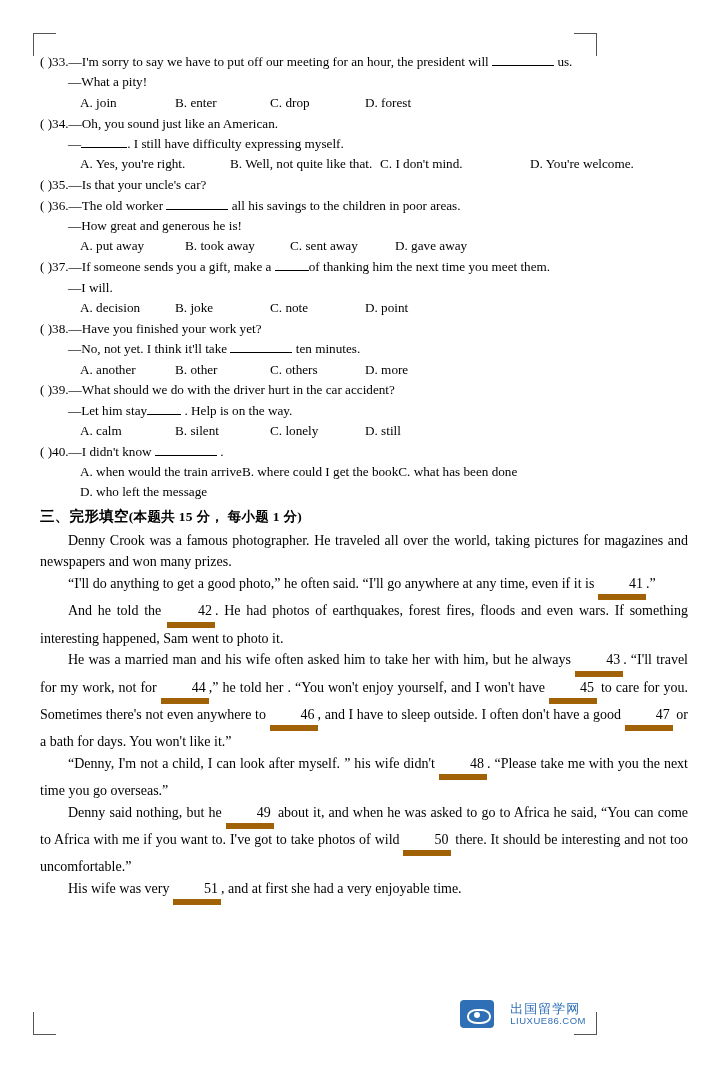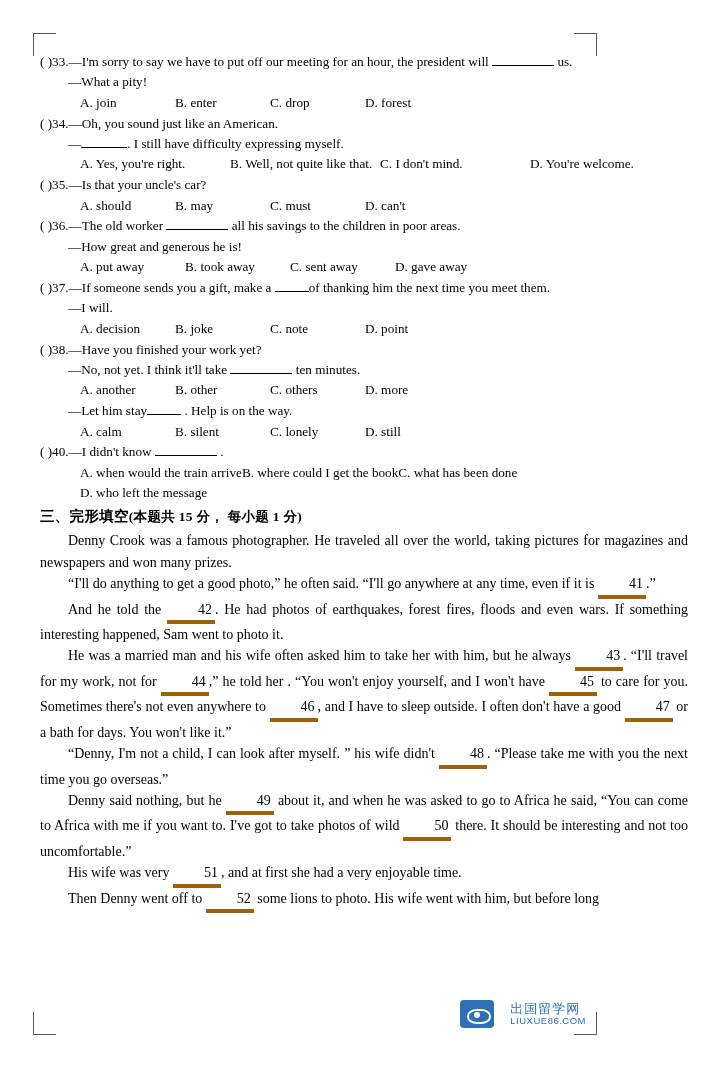--- a/index.html
+++ b/index.html
@@ -81,21 +81,21 @@
   }
   .para {
     font-size: 14px;
     line-height: 1.53;
     text-align: justify;
     margin: 0;
     text-indent: 28px;
   }
   .fb {
     display: inline-block;
-    border-bottom: 4px solid #a16207;
+    border-bottom: 6px solid #a16207;
     text-align: center;
     padding: 0 3px;
     min-width: 24px;
   }
   .logo {
     position: absolute;
     right: 44px;
     bottom: 40px;
     display: flex;
     align-items: center;
@@ -153,49 +153,48 @@
 
   <div class="content">
     <div id="questions">
         <div class="q stem"><span>(  )33.</span><span>—I'm sorry to say we have to put off our meeting for an hour, the president will </span><span class="blank b-xlong"></span><span> us.</span></div>
         <div class="q cont"><span>—What a pity!</span></div>
         <div class="opts"><span class="op" style="min-width:95px">A. join</span><span class="op" style="min-width:95px">B. enter</span><span class="op" style="min-width:95px">C. drop</span><span class="op" style="min-width:95px">D. forest</span></div>
         <div class="q stem"><span>(  )34.</span><span>—Oh, you sound just like an American.</span></div>
         <div class="q cont"><span>—</span><span class="blank b-long"></span><span>. I still have difficulty expressing myself.</span></div>
         <div class="opts"><span class="op" style="min-width:150px">A. Yes, you're right.</span><span class="op" style="min-width:150px">B. Well, not quite like that.</span><span class="op" style="min-width:150px">C. I don't mind.</span><span class="op" style="min-width:150px">D. You're welcome.</span></div>
         <div class="q stem"><span>(  )35.</span><span>—Is that your uncle's car?</span></div>
-        <div class="opts"><span class="op" style="min-width:95px">A. should</span><span class="op" style="min-width:95px">B. may</span><span class="op" style="min-width:95px">C. must</span><span class="op" style="min-width:95px">D. can't</span></div>
         <div class="q stem"><span>(  )36.</span><span>—The old worker </span><span class="blank b-xlong"></span><span> all his savings to the children in poor areas.</span></div>
         <div class="q cont"><span>—How great and generous he is!</span></div>
         <div class="opts"><span class="op" style="min-width:105px">A. put away</span><span class="op" style="min-width:105px">B. took away</span><span class="op" style="min-width:105px">C. sent away</span><span class="op" style="min-width:105px">D. gave away</span></div>
         <div class="q stem"><span>(  )37.</span><span>—If someone sends you a gift, make a </span><span class="blank b-med"></span><span>of thanking him the next time you meet them.</span></div>
         <div class="q cont"><span>—I will.</span></div>
         <div class="opts"><span class="op" style="min-width:95px">A. decision</span><span class="op" style="min-width:95px">B. joke</span><span class="op" style="min-width:95px">C. note</span><span class="op" style="min-width:95px">D. point</span></div>
         <div class="q stem"><span>(  )38.</span><span>—Have you finished your work yet?</span></div>
         <div class="q cont"><span>—No, not yet. I think it'll take </span><span class="blank b-xlong"></span><span> ten minutes.</span></div>
         <div class="opts"><span class="op" style="min-width:95px">A. another</span><span class="op" style="min-width:95px">B. other</span><span class="op" style="min-width:95px">C. others</span><span class="op" style="min-width:95px">D. more</span></div>
+        <div class="q stem"><span>(  )39.</span><span>—What should we do with the driver hurt in the car accident?</span></div>
         <div class="q cont"><span>—Let him stay</span><span class="blank b-med"></span><span> . Help is on the way.</span></div>
         <div class="opts"><span class="op" style="min-width:95px">A. calm</span><span class="op" style="min-width:95px">B. silent</span><span class="op" style="min-width:95px">C. lonely</span><span class="op" style="min-width:95px">D. still</span></div>
         <div class="q stem"><span>(  )40.</span><span>—I didn't know </span><span class="blank b-xlong"></span><span> .</span></div>
         <div class="opts"><span class="op" style="min-width:150px">A. when would the train arrive</span><span class="op" style="min-width:150px">B. where could I get the book</span><span class="op" style="min-width:150px">C. what has been done</span><span class="op" style="min-width:150px">D. who left the message</span></div>
       </div>
 
     <div class="section-title">
       <span class="cn">三、</span><span class="cn">完形填空</span><span class="paren">(本题共 15 分， 每小题 1 分)</span>
     </div>
 
     <div id="cloze">
         <div class="para"><span>Denny Crook was a famous photographer. He traveled all over the world, taking pictures for magazines and newspapers and won many prizes.</span></div>
         <div class="para"><span>“I'll do anything to get a good photo,” he often said. “I'll go anywhere at any time, even if it is </span><span class="fb">41</span><span>.”</span></div>
         <div class="para"><span>And he told the </span><span class="fb">42</span><span>. He had photos of earthquakes, forest fires, floods and even wars. If something interesting happened, Sam went to photo it.</span></div>
         <div class="para"><span>He was a married man and his wife often asked him to take her with him, but he always </span><span class="fb">43</span><span>. “I'll travel for my work, not for </span><span class="fb">44</span><span>,” he told her . “You won't enjoy yourself, and I won't have </span><span class="fb">45</span><span> to care for you. Sometimes there's not even anywhere to </span><span class="fb">46</span><span>, and I have to sleep outside. I often don't have a good </span><span class="fb">47</span><span> or a bath for days. You won't like it.”</span></div>
         <div class="para"><span>“Denny, I'm not a child, I can look after myself. ” his wife didn't </span><span class="fb">48</span><span>. “Please take me with you the next time you go overseas.”</span></div>
         <div class="para"><span>Denny said nothing, but he </span><span class="fb">49</span><span> about it, and when he was asked to go to Africa he said, “You can come to Africa with me if you want to. I've got to take photos of wild </span><span class="fb">50</span><span> there. It should be interesting and not too uncomfortable.”</span></div>
         <div class="para"><span>His wife was very </span><span class="fb">51</span><span>, and at first she had a very enjoyable time.</span></div>
-        <div class="para"><span>Then Denny went off to </span><span class="fb">52</span><span> some lions to photo. His wife went with him, but before long</span></div>
       </div>
   </div>
 
   <div class="logo">
     <div class="logo-mark"></div>
     <div class="logo-text">
       <span class="logo-cn">出国留学网</span>
       <span class="logo-en">LIUXUE86.COM</span>
     </div>
   </div>

